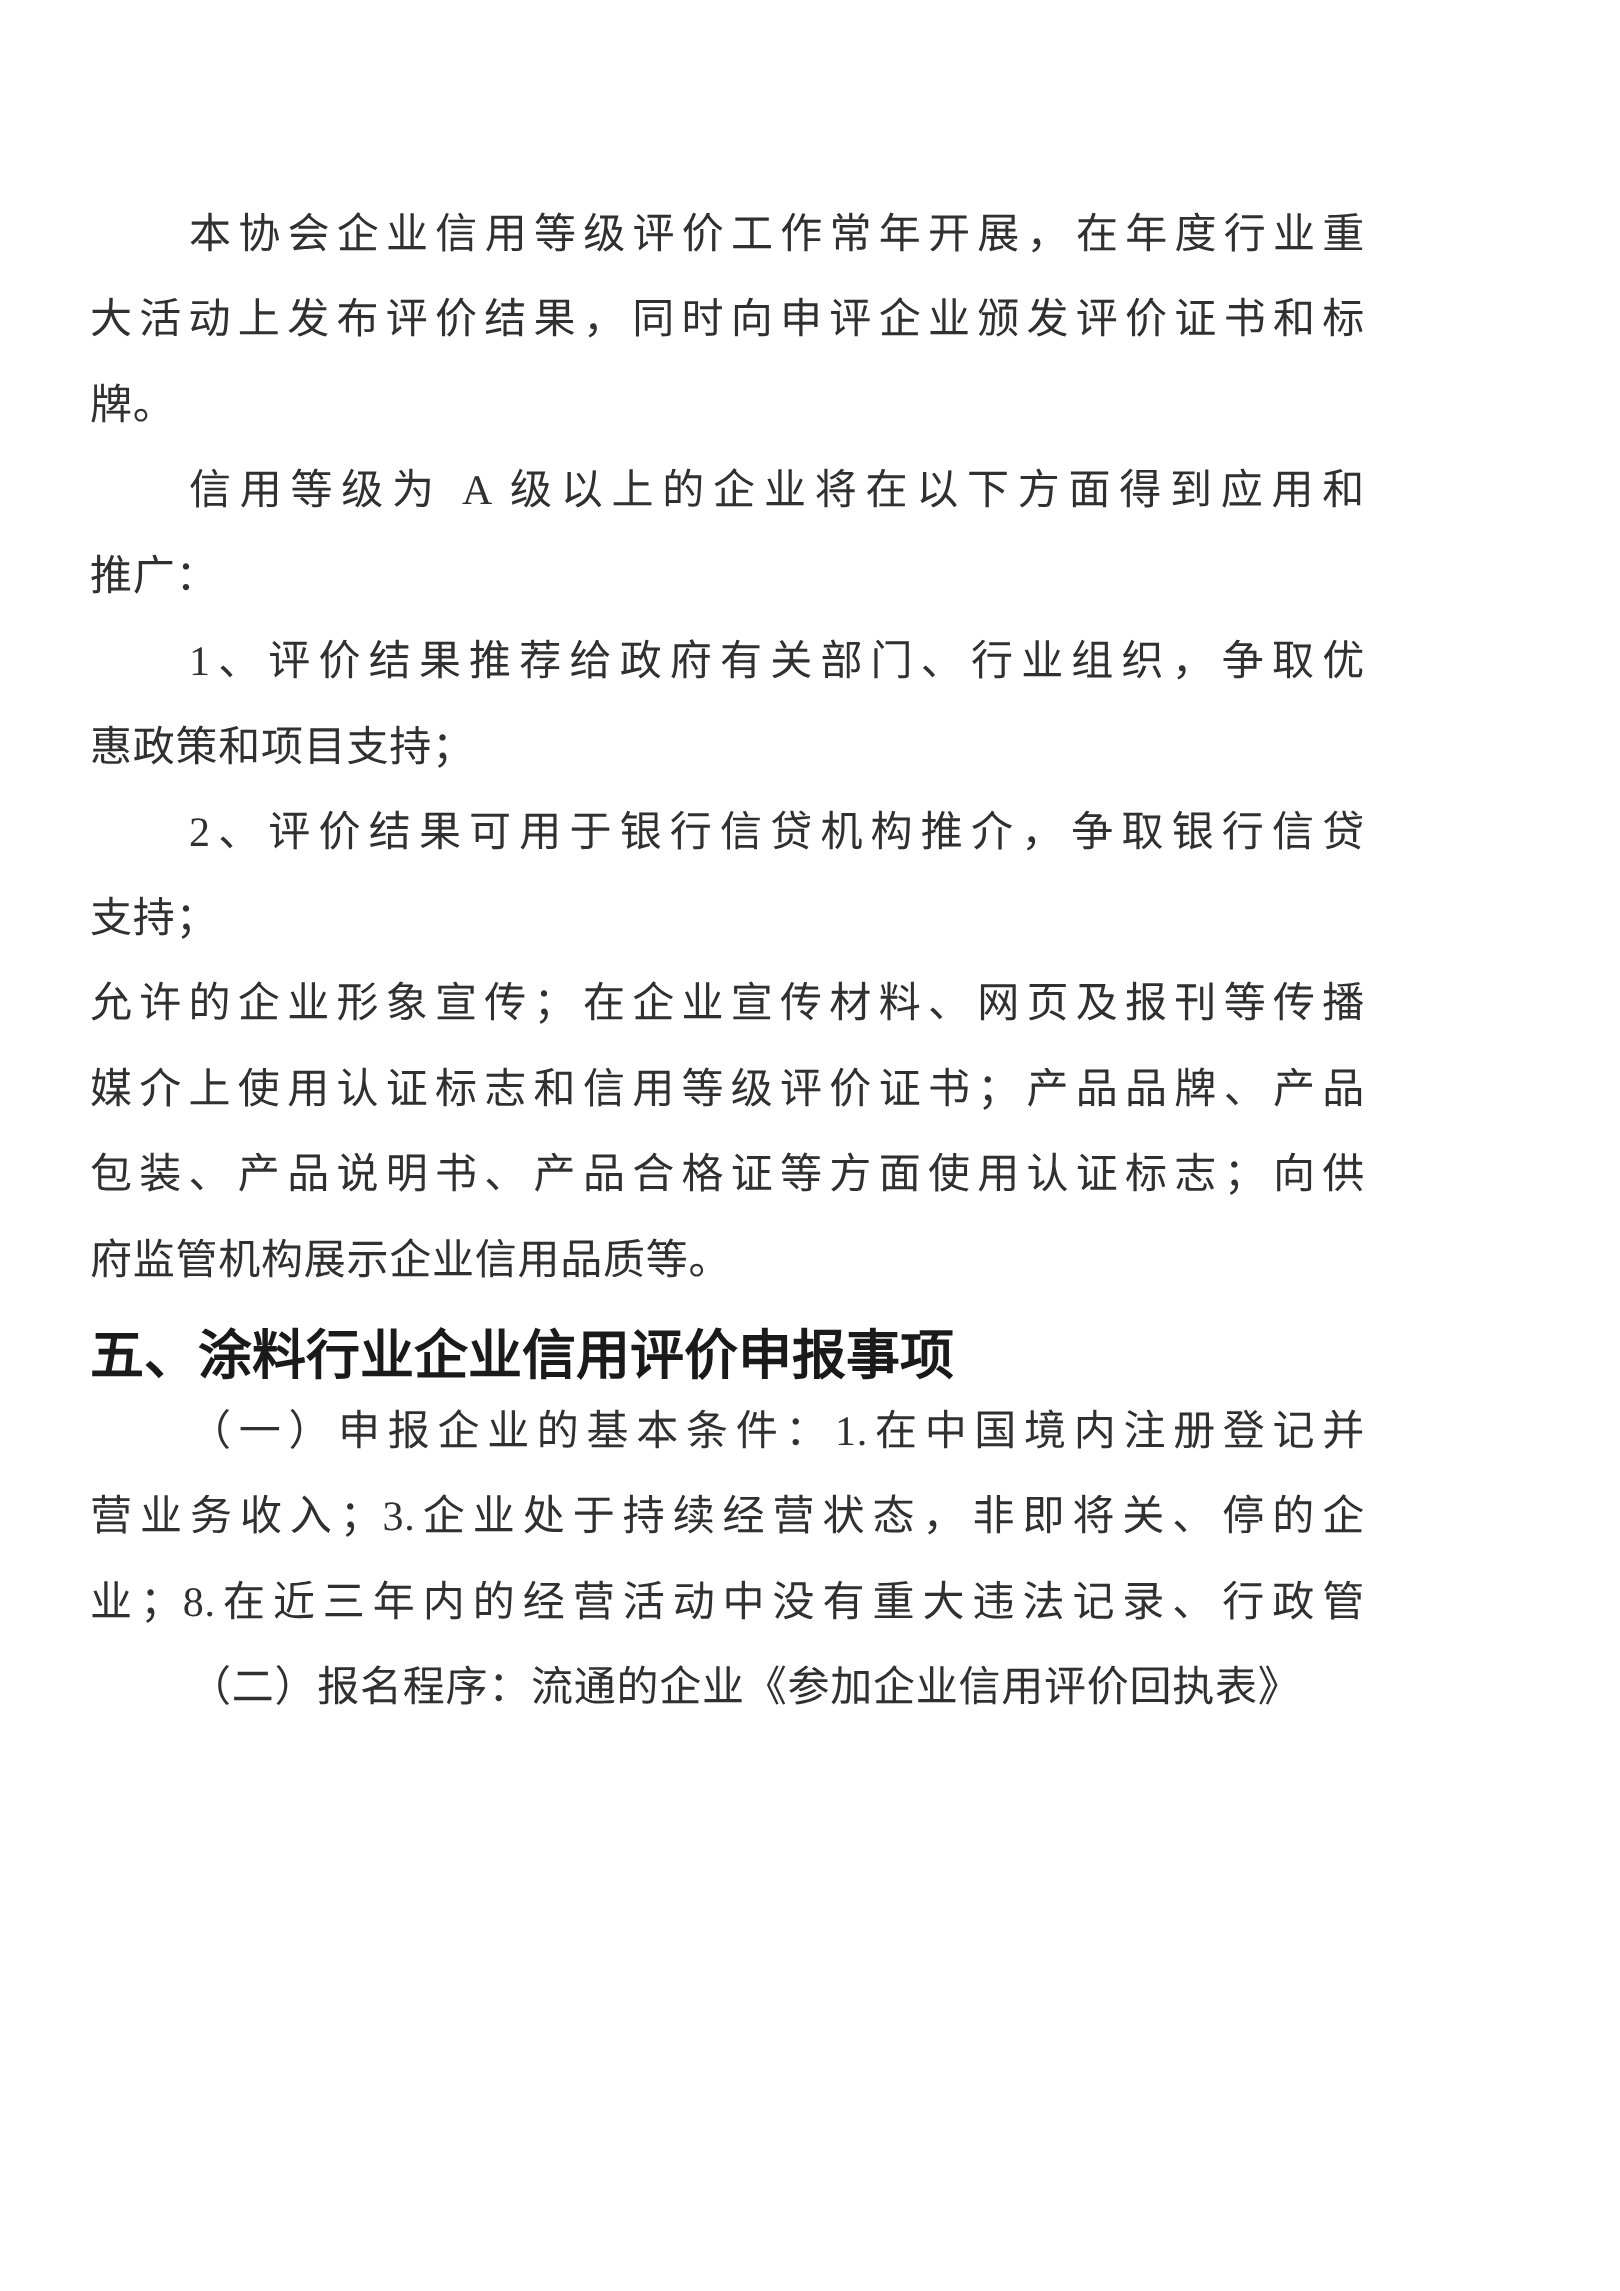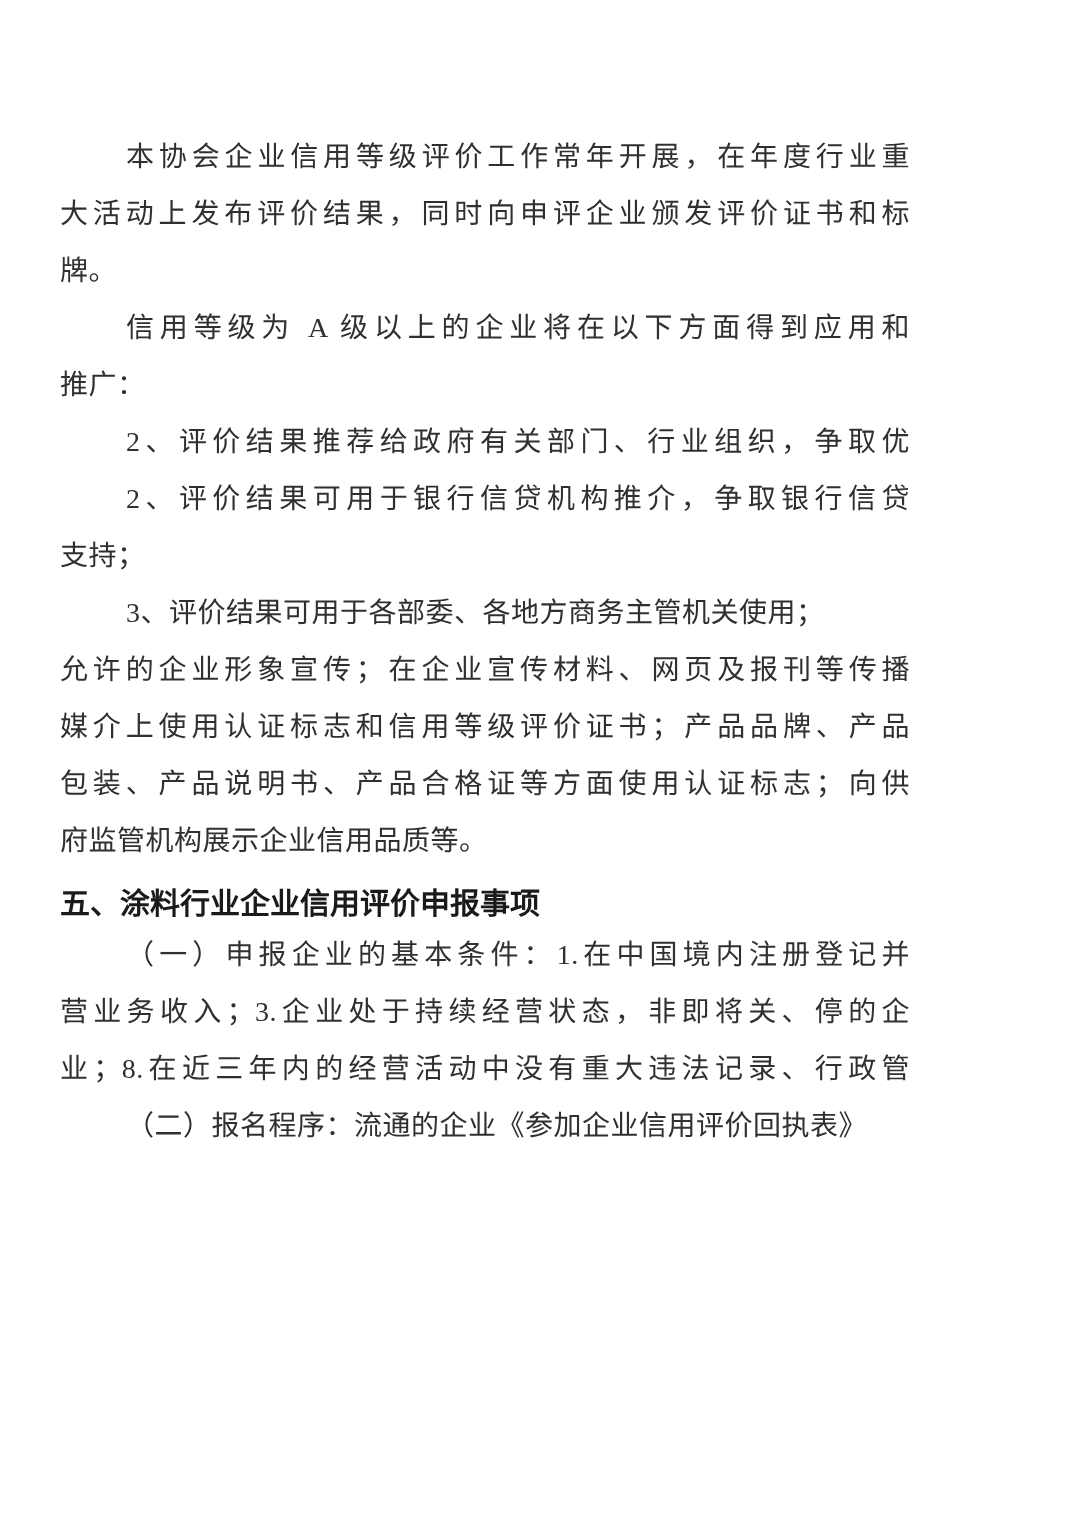--- a/index.html
+++ b/index.html
@@ -38,40 +38,40 @@
     text-align: left;
     text-align-last: left;
     white-space: nowrap;
   }
   .indent {
     text-indent: 66px;
   }
   .heading-line {
     font-family: "Liberation Sans", "DejaVu Sans", sans-serif;
     font-weight: 700;
-    font-size: 30px;
+    font-size: 36px;
     letter-spacing: 0px;
     margin-top: 6px;
     margin-bottom: -6px;
   }
 </style>
 </head>
 <body>
 
 <div id="page" style="background: rgb(255, 255, 255); color: rgb(48, 48, 48);">
   <div id="doc-lines">
       <div class="line indent stretch">本协会企业信用等级评价工作常年开展，在年度行业重</div>
       <div class="line stretch">大活动上发布评价结果，同时向申评企业颁发评价证书和标</div>
       <div class="line flush-left">牌。</div>
       <div class="line indent stretch">信用等级为 A 级以上的企业将在以下方面得到应用和</div>
       <div class="line flush-left">推广：</div>
-      <div class="line indent stretch">2、评价结果推荐给政府有关部门、行业组织，争取优</div>
+      <div class="line indent stretch">1、评价结果推荐给政府有关部门、行业组织，争取优</div>
+      <div class="line flush-left">惠政策和项目支持；</div>
       <div class="line indent stretch">2、评价结果可用于银行信贷机构推介，争取银行信贷</div>
       <div class="line flush-left">支持；</div>
-      <div class="line indent flush-left">3、评价结果可用于各部委、各地方商务主管机关使用；</div>
       <div class="line stretch">允许的企业形象宣传；在企业宣传材料、网页及报刊等传播</div>
       <div class="line stretch">媒介上使用认证标志和信用等级评价证书；产品品牌、产品</div>
       <div class="line stretch">包装、产品说明书、产品合格证等方面使用认证标志；向供</div>
       <div class="line flush-left">府监管机构展示企业信用品质等。</div>
       <div class="line heading-line flush-left" style="color: rgb(26, 26, 26);">五、涂料行业企业信用评价申报事项</div>
       <div class="line indent stretch">（一）申报企业的基本条件：1.在中国境内注册登记并</div>
       <div class="line stretch">营业务收入；3.企业处于持续经营状态，非即将关、停的企</div>
       <div class="line stretch">业；8.在近三年内的经营活动中没有重大违法记录、行政管</div>
       <div class="line indent flush-left">（二）报名程序：流通的企业《参加企业信用评价回执表》</div>
     </div>

